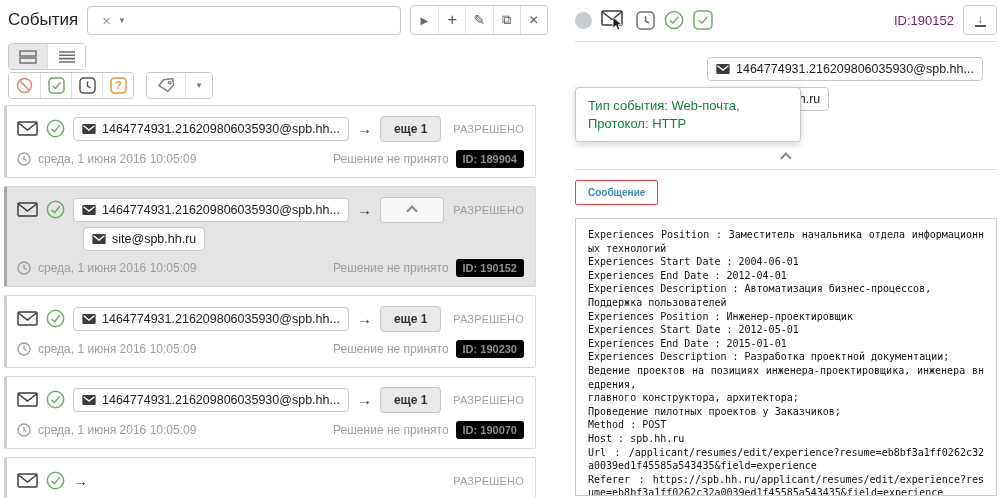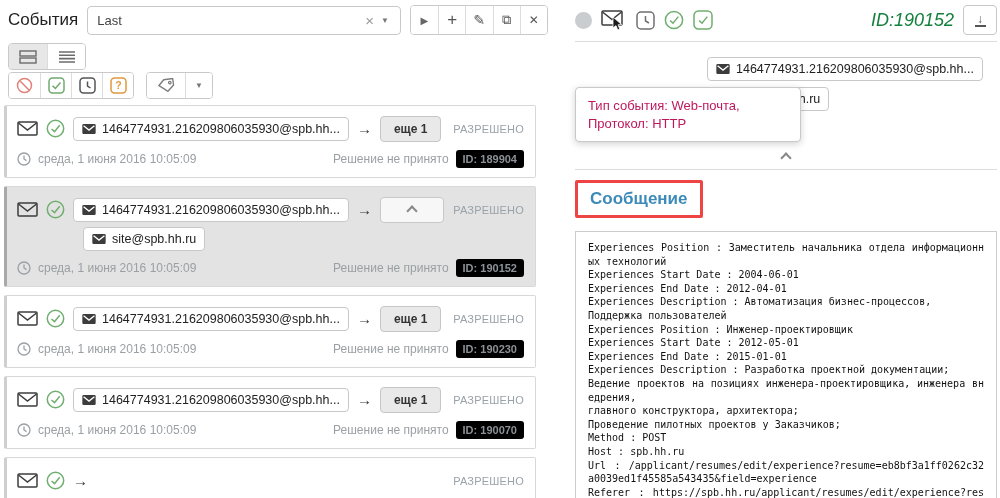--- a/index.html
+++ b/index.html
@@ -59,56 +59,55 @@
   .meta .decision { margin-left:auto; }
   .id-badge { background:#000000; color:#8b9196; font-weight:700; font-size:11px;
     padding:3px 7px; border-radius:3px; }
 
   
   .right-panel { position:absolute; left:575px; top:0; width:422px; }
   .rp-top { display:flex; align-items:center; gap:9px; padding-top:5px; }
   .dot { width:17px; height:17px; border-radius:50%; background:#c9cdd0; }
   .mailcur { position:relative; width:26px; height:20px; }
   .mailcur .cur { position:absolute; left:11px; top:7px; }
-  .rp-id { margin-left:auto; color:#15803d; font-size:18px;font-style:italic; }
+  .rp-id { margin-left:auto; color:#701a75; font-size:13px; }
   .details-btn { background:#ececec; border:1px solid #c9c9c9; border-radius:4px;
     padding:6px 14px; font-size:13px; color:#333; cursor:pointer; font-family:inherit; }
   .dl-btn { width:34px; height:30px; border:1px solid #c9c9c9; border-radius:4px; background:#fff;
     display:flex; flex-direction:column; align-items:center; justify-content:center; cursor:pointer; }
   .dl-arrow { font-size:12px; color:#555; line-height:10px; }
   .dl-bar { width:11px; height:0; border-bottom:2px solid #555; margin-top:1px; }
   .rp-divider { border-top:1px solid #ddd; margin-top:6px; }
   .rp-details { position:relative; margin-top:15px; }
   .frow { display:flex; align-items:center; margin-bottom:6px; }
   .flabel { width:122px; text-align:right; margin-right:10px; font-size:13px; color:#333; }
   .tooltip { position:absolute; left:0; top:30px; width:226px; background:#fff;
     border:1px solid #c9c9c9; border-radius:4px; padding:9px 12px;
-    box-shadow:0 2px 7px rgba(0,0,0,.18); font-size:13px; color:#be185d; z-index:10; line-height:1.35; }
+    box-shadow:0 2px 7px rgba(0,0,0,.18); font-size:13px; color:#15803d; z-index:10; line-height:1.35; }
   .chev-row { display:flex; justify-content:center; margin-top:10px; height:12px; cursor:pointer; }
   .subject-row { margin-top:12px; font-size:13px; color:#222; }
   .subject-row b { color:#222; }
-  .msg-tab { display:inline-block; margin-top:10px; border:3px solid #ef4444; background:#fff;
-    padding:6px 12px; font-size:17px; font-weight:700; color:#3b8ab8; cursor:pointer; border-radius:2px; }
+  .msg-tab { display:inline-block; margin-top:10px; border:1px solid #ef4444; background:#fff;
+    padding:6px 12px; font-size:10px; font-weight:700; color:#3b8ab8; cursor:pointer; border-radius:2px; }
   .msg-box { margin-top:13px; border:1px solid #ccc; background:#fff; padding:9px 12px;
     height:278px; overflow:hidden; font-family:"DejaVu Sans Mono","Liberation Mono",monospace;
     font-size:10px; line-height:13.6px; color:#111; white-space:pre-wrap;
     word-break:break-all; text-align:justify; }
   .icon { display:inline-flex; align-items:center; }
 </style>
 </head>
 <body>
 
 <div class="page">
 
   <div class="left-panel">
 
     <div class="left-header">
       <span class="page-title">События</span>
       <div class="search-box">
-        <span class="search-value">Last</span>
         <span class="search-clear">×</span>
         <span class="search-caret">▼</span>
       </div>
       <div class="btn-group">
         <div class="tb-btn">
             <span class="g-play">▶</span>
           </div>
         <div class="tb-btn">
             <span class="g-plus">+</span>
           </div>

